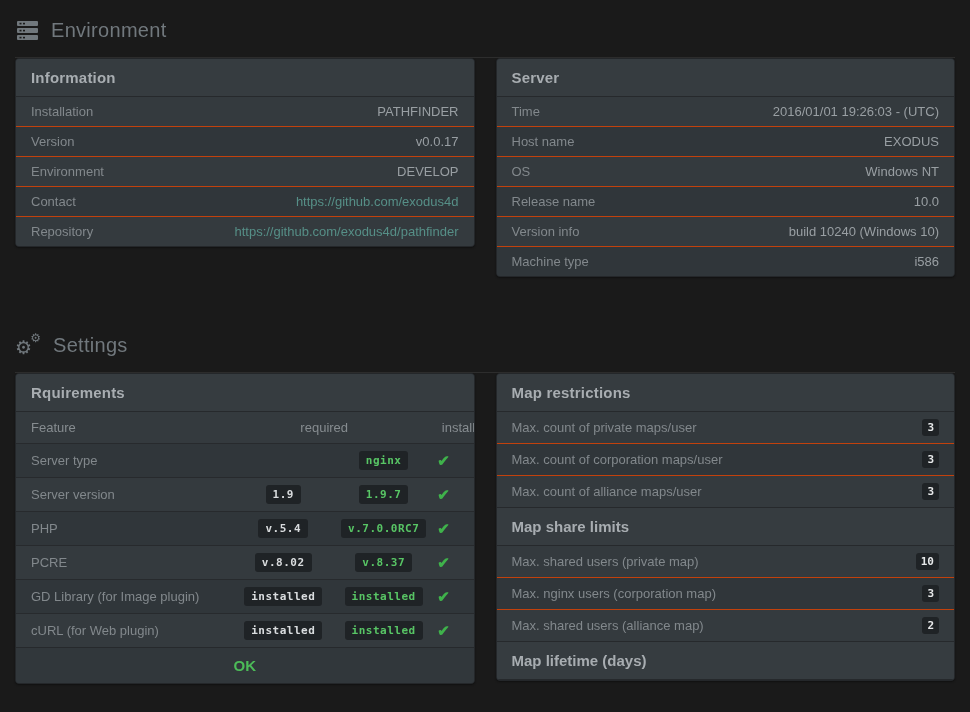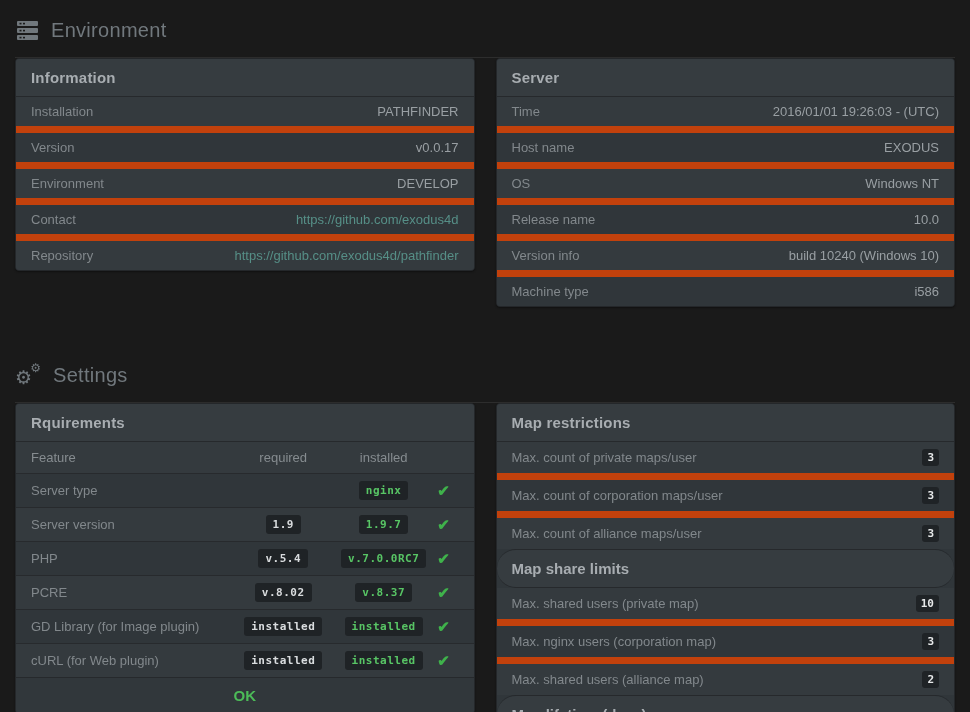--- a/index.html
+++ b/index.html
@@ -27,38 +27,38 @@
   .panel {
     flex:1; background:#30363a; border:1px solid #24272a; border-radius:4px;
     box-shadow:0 1px 2px rgba(0,0,0,.4); overflow:hidden;
   }
   .panel-heading {
     background:#363c40; padding:10px 15px; font-size:15px; font-weight:600;
     color:#a8adb1; border-bottom:1px solid #26292c; letter-spacing:.2px;
   }
   .sub-heading {
     background:#363c40; padding:10px 15px; font-size:15px; font-weight:600;
-    color:#a8adb1; border-top:1px solid #26292c; border-bottom:1px solid #26292c;border-radius:19px;
+    color:#a8adb1; border-top:1px solid #26292c; border-bottom:1px solid #26292c;
   }
 
   .kv-row { display:flex; justify-content:space-between; align-items:center;
     padding:7px 15px; font-size:13px; line-height:15px; }
   .rows > .kv-row:nth-child(odd) { background:#343a3e; }
   .rows > .kv-row:nth-child(even) { background:#30363a; }
-  .rows > .kv-row + .kv-row { border-top:7px solid #c2410c; }
+  .rows > .kv-row + .kv-row { border-top:1px solid #c2410c; }
   .kv-label { color:#82888c; white-space:nowrap; }
   .kv-value { color:#999fa3; text-align:right; white-space:nowrap; }
   .kv-value.link { color:#568f87; cursor:pointer; }
 
   
   .req-row { display:flex; align-items:center; padding:7px 15px; font-size:13px; line-height:15px; }
   .req-rows > .req-row:nth-child(odd) { background:#343a3e; }
   .req-rows > .req-row:nth-child(even) { background:#30363a; }
   .req-rows > .req-row + .req-row { border-top:1px solid #272a2d; }
-  .req-head { padding:8px 15px; background:#30363a; }
+  .req-head { padding:8px 15px; background:#30363a;gap:41px; }
   .req-head .col { color:#868c90; }
   .col-feature { flex:0 0 46%; text-align:left; }
   .col-required { flex:0 0 26%; text-align:center; }
   .col-installed { flex:0 0 21%; text-align:center; }
   .col-check { flex:1; text-align:center; }
 
   .badge {
     display:inline-block; background:#1f2326; border-radius:3px;
     font-family:"DejaVu Sans Mono", monospace; font-size:11px; line-height:13px;
     padding:3px 7px; letter-spacing:.5px;font-weight:bold;

